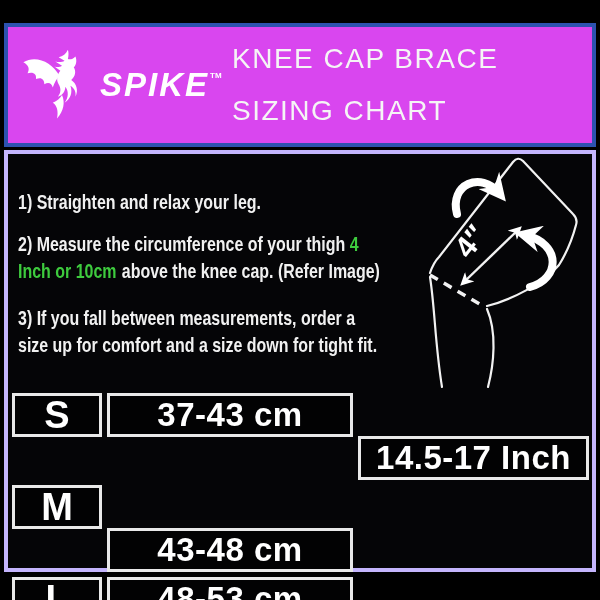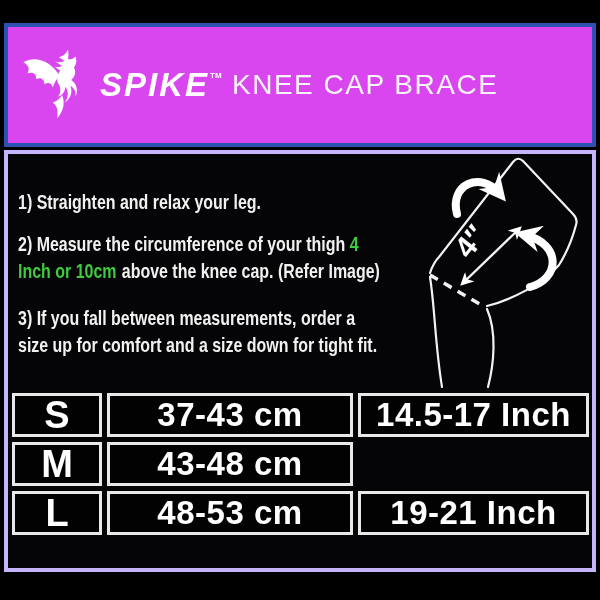--- a/index.html
+++ b/index.html
@@ -42,21 +42,21 @@
   
   .diagram{position:absolute;left:403px;top:0px;}
   
   .size-table{position:absolute;left:4px;top:239px;width:577px;}
   .t-row{display:flex;margin-bottom:5px;}
   .t-cell{
     box-sizing:border-box;height:44px;border:3px solid #e9e9e9;background:#020203;
     display:flex;align-items:center;justify-content:center;
     color:#fff;font-weight:700;margin-right:5px;
   }
-  .t-cell:last-child{margin-right:0;}
+  .t-cell:last-child{margin-right:0;margin-top:43px;}
   .c-size{width:90px;font-size:38px;}
   .c-cm{width:246px;font-size:33px;letter-spacing:0.5px;}
   .c-inch{flex:1;font-size:33px;letter-spacing:0.5px;}
 </style>
 </head>
 <body>
 
 <div id="canvas">
 
   <div class="header-box">
@@ -70,20 +70,21 @@
             <path d="M57 4 C55 9 51 12 46 13 L53 17 C50 19 46 19 42 18 L50 23 C47 25 44 25 41 24 L48 29 C44 34 43 40 46 45 C49 50 49 55 45 60 C51 58 54 53 54 48 C58 53 58 61 53 67 C60 63 63 55 60 47 C65 50 67 55 66 60 C70 52 67 44 61 40 C66 36 67 30 64 25 C67 22 68 17 66 12 C63 15 60 16 57 15 C58 11 58 7 57 4 Z"></path>
 
             <path d="M50 58 C54 67 52 77 44 86 C46 77 44 70 39 67 C44 65 48 62 50 58 Z"></path>
           </g>
         </svg>
       </span>
       <span class="wordmark"><span>SPIKE</span><span class="tm">TM</span></span>
     </div>
     <div class="title-block">
       <div class="title-line">KNEE CAP BRACE</div>
+      <div class="title-line">SIZING CHART</div>
     </div>
   </div>
 
   <div class="main-box">
 
     <div class="instr">
       <p><span>1) Straighten and relax your leg.</span></p>
       <p class="p2"><span>2) Measure the circumference of your thigh </span><span class="grn">4</span><br><span class="grn">Inch or 10cm</span><span class="sp">above the knee cap. (Refer Image)</span></p>
       <p><span>3) If you fall between measurements, order a</span><br><span>size up for comfort and a size down for tight fit.</span></p>
     </div>

